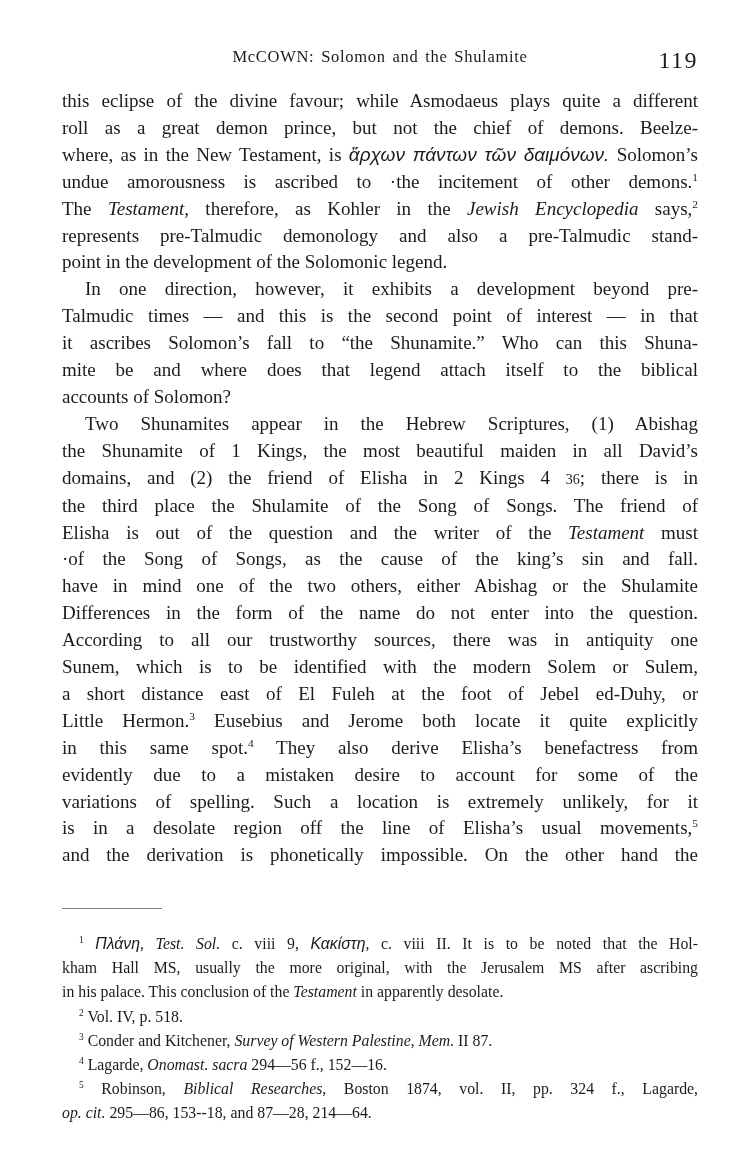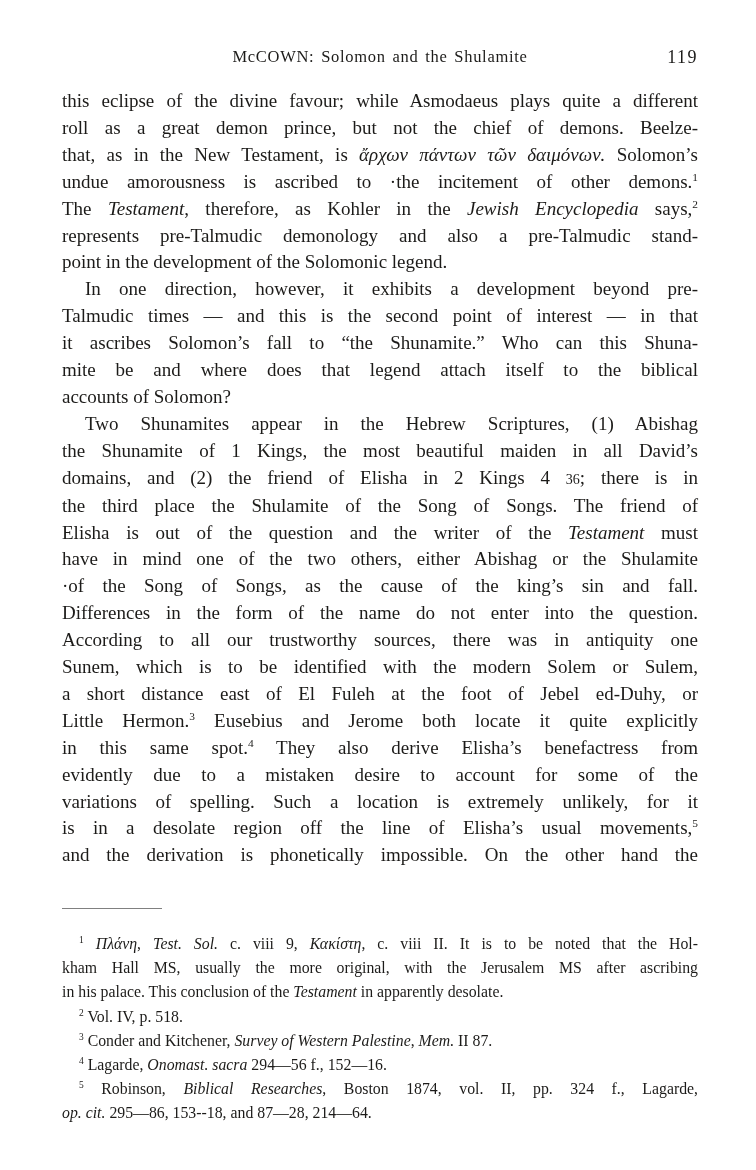--- a/index.html
+++ b/index.html
@@ -24,21 +24,21 @@
     text-align: center;
     font-size: 16.5px;
     letter-spacing: 0.7px;
     word-spacing: 2px;
     white-space: nowrap;
   }
   .page-number {
     position: absolute;
     right: 0;
     top: 0;
-    font-size: 18px;
+    font-size: 24px;
     letter-spacing: 1.5px;
   }
   .body-text {
     position: absolute;
     top: 88px;
     left: 62px;
     width: 636px;
     font-size: 19px;
   }
   .line {
@@ -65,58 +65,58 @@
   .fn-line {
     line-height: 24.2px;
     text-align: justify;
     text-align-last: justify;
   }
   .fn-line.indent { text-indent: 17px; }
   .fn-line.last { text-align-last: left; }
   .seg-i { font-style: italic; margin-top: 39px; }
   .seg-g {
     font-style: italic;
-    font-family: Liberation Serif, serif;
+    font-family: Liberation Sans, sans-serif;
   }
   .seg-sm { font-size: 0.74em; }
   sup.seg-sup {
     font-size: 0.6em;
     line-height: 0;
     vertical-align: super;
   }
 </style>
 </head>
 <body>
 
 <div class="page" style="background: rgb(255, 255, 255); color: rgb(28, 27, 25);">
   <div class="running-header">
     <span>McCOWN: Solomon and the Shulamite</span>
     <span class="page-number">119</span>
   </div>
 
   <div class="body-text" id="body-lines">
       <div class="line"><span class="seg-n">this eclipse of the divine favour; while Asmodaeus plays quite a different</span></div>
       <div class="line"><span class="seg-n">roll as a great demon prince, but not the chief of demons. Beelze-</span></div>
-      <div class="line"><span class="seg-n">that, as in the New Testament, is </span><span class="seg-g">ἄρχων πάντων τῶν δαιμόνων.</span><span class="seg-n"> Solomon’s</span></div>
+      <div class="line"><span class="seg-n">where, as in the New Testament, is </span><span class="seg-g">ἄρχων πάντων τῶν δαιμόνων.</span><span class="seg-n"> Solomon’s</span></div>
       <div class="line"><span class="seg-n">undue amorousness is ascribed to ·the incitement of other demons.</span><sup class="seg-sup">1</sup></div>
       <div class="line"><span class="seg-n">The </span><span class="seg-i">Testament</span><span class="seg-n">, therefore, as Kohler in the </span><span class="seg-i">Jewish Encyclopedia</span><span class="seg-n"> says,</span><sup class="seg-sup">2</sup></div>
       <div class="line"><span class="seg-n">represents pre-Talmudic demonology and also a pre-Talmudic stand-</span></div>
       <div class="line last"><span class="seg-n">point in the development of the Solomonic legend.</span></div>
       <div class="line indent"><span class="seg-n">In one direction, however, it exhibits a development beyond pre-</span></div>
       <div class="line"><span class="seg-n">Talmudic times — and this is the second point of interest — in that</span></div>
       <div class="line"><span class="seg-n">it ascribes Solomon’s fall to “the Shunamite.” Who can this Shuna-</span></div>
       <div class="line"><span class="seg-n">mite be and where does that legend attach itself to the biblical</span></div>
       <div class="line last"><span class="seg-n">accounts of Solomon?</span></div>
       <div class="line indent"><span class="seg-n">Two Shunamites appear in the Hebrew Scriptures, (1) Abishag</span></div>
       <div class="line"><span class="seg-n">the Shunamite of 1 Kings, the most beautiful maiden in all David’s</span></div>
       <div class="line"><span class="seg-n">domains, and (2) the friend of Elisha in 2 Kings 4 </span><span class="seg-sm">36</span><span class="seg-n">; there is in</span></div>
       <div class="line"><span class="seg-n">the third place the Shulamite of the Song of Songs. The friend of</span></div>
       <div class="line"><span class="seg-n">Elisha is out of the question and the writer of the </span><span class="seg-i">Testament</span><span class="seg-n"> must</span></div>
+      <div class="line"><span class="seg-n">·of the Song of Songs, as the cause of the king’s sin and fall.</span></div>
       <div class="line"><span class="seg-n">have in mind one of the two others, either Abishag or the Shulamite</span></div>
-      <div class="line"><span class="seg-n">·of the Song of Songs, as the cause of the king’s sin and fall.</span></div>
       <div class="line"><span class="seg-n">Differences in the form of the name do not enter into the question.</span></div>
       <div class="line"><span class="seg-n">According to all our trustworthy sources, there was in antiquity one</span></div>
       <div class="line"><span class="seg-n">Sunem, which is to be identified with the modern Solem or Sulem,</span></div>
       <div class="line"><span class="seg-n">a short distance east of El Fuleh at the foot of Jebel ed-Duhy, or</span></div>
       <div class="line"><span class="seg-n">Little Hermon.</span><sup class="seg-sup">3</sup><span class="seg-n"> Eusebius and Jerome both locate it quite explicitly</span></div>
       <div class="line"><span class="seg-n">in this same spot.</span><sup class="seg-sup">4</sup><span class="seg-n"> They also derive Elisha’s benefactress from</span></div>
       <div class="line"><span class="seg-n">evidently due to a mistaken desire to account for some of the</span></div>
       <div class="line"><span class="seg-n">variations of spelling. Such a location is extremely unlikely, for it</span></div>
       <div class="line"><span class="seg-n">is in a desolate region off the line of Elisha’s usual movements,</span><sup class="seg-sup">5</sup></div>
       <div class="line"><span class="seg-n">and the derivation is phonetically impossible. On the other hand the</span></div>

